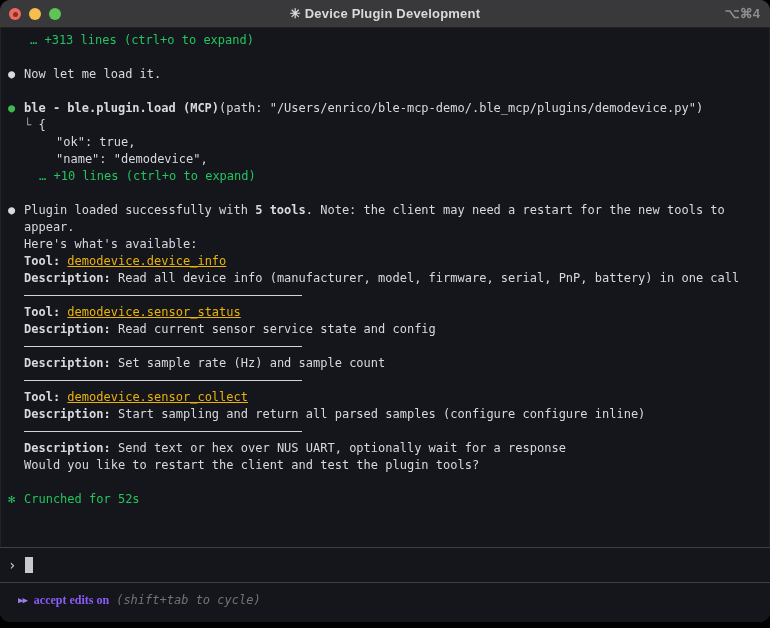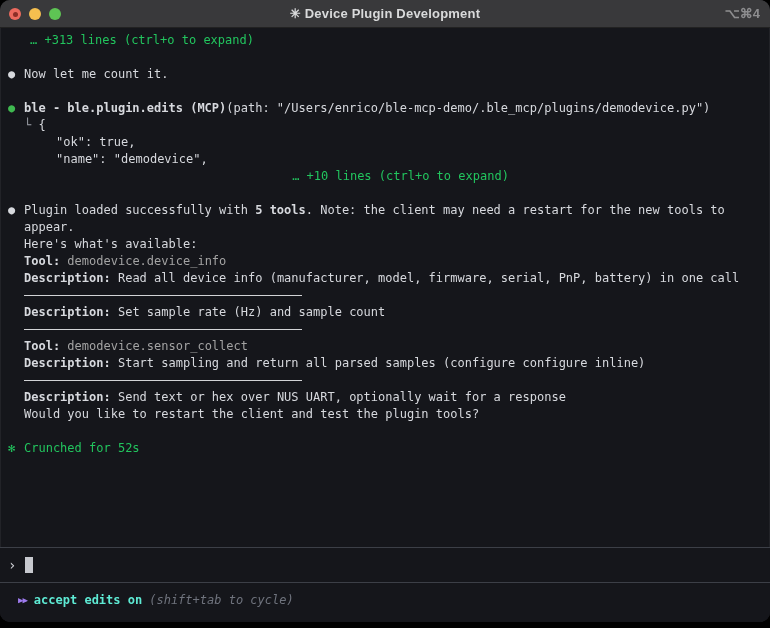--- a/index.html
+++ b/index.html
@@ -40,36 +40,36 @@
 
   .msg { position:relative; padding-left:16px; }
   .msg > .bullet { position:absolute; left:0; top:0; width:14px; }
   .bullet-white { color:#d7d9de; }
   .bullet-green { color:#3fb950; }
   .blank { height:17px; }
 
   .collapsed-top { padding-left:22px; }
   .elbow { color:#9da1a9; }
   .json-line { padding-left:32px; }
-  .collapsed-result { padding-left:15px;text-align:center; }
+  .collapsed-result { padding-left:15px; }
 
-  .tool-name { color:#a3a3a3; }
+  .tool-name { color:#eab308;text-decoration:underline; }
   .sep { width:278px; border-top:1px solid #d2d3d6; margin:8px 0; }
 
   .status-line { margin-top:17px; }
 
   
   .bottom { position:absolute; left:0; right:0; bottom:0; background:#15161b; }
   .hr { border-top:1px solid #3c3f47; }
   .prompt-row { height:34px; display:flex; align-items:center; padding:0 8px; cursor:text; }
   .prompt-char { color:#cfd1d6; font-size:14px; }
   .cursor { width:8px; height:16px; background:#c7c9cf; margin-left:9px; }
   .footer-row { height:34px; display:flex; align-items:center; padding:0 8px 0 18px; font-size:12px; }
   .arrows { color:#9e7bee; font-size:9px; letter-spacing:-1px; margin-right:7px; }
-  .mode { color:#5eead4; font-weight:bold; }
+  .mode { color:#8b5cf6; font-weight:bold;font-family:Liberation Serif, serif; }
   .hint { color:#6f737d; margin-left:7px;font-style:italic; }
   .bottom-pad { height:5px; }
 </style>
 </head>
 <body>
 
 <div class="window">
 
   <div class="titlebar">
     <div class="lights">
@@ -82,47 +82,52 @@
   </div>
 
   <div class="content">
 
     <div class="line dim collapsed-top">… +313 lines (ctrl+o to expand)</div>
 
     <div class="blank"></div>
 
     <div class="msg">
       <span class="bullet bullet-white">●</span>
-      <div class="line">Now let me count it.</div>
+      <div class="line">Now let me load it.</div>
     </div>
 
     <div class="blank"></div>
 
     <div class="msg">
       <span class="bullet bullet-green">●</span>
-      <div class="line"><span class="bold">ble - ble.plugin.edits (MCP)</span><span>(path: "/Users/enrico/ble-mcp-demo/.ble_mcp/plugins/demodevice.py")</span></div>
+      <div class="line"><span class="bold">ble - ble.plugin.load (MCP)</span><span>(path: "/Users/enrico/ble-mcp-demo/.ble_mcp/plugins/demodevice.py")</span></div>
       <div class="line"><span class="elbow">└</span> <span>{</span></div>
       <div class="line json-line">"ok": true,</div>
       <div class="line json-line">"name": "demodevice",</div>
       <div class="line dim collapsed-result">… +10 lines (ctrl+o to expand)</div>
     </div>
 
     <div class="blank"></div>
 
     <div class="msg">
       <span class="bullet bullet-white">●</span>
       <div class="line"><span>Plugin loaded successfully with </span><span class="bold">5 tools</span><span>. Note: the client may need a restart for the new tools to appear.</span></div>
       <div class="line">Here's what's available:</div>
 
       <div>
         <div class="line"><span class="bold">Tool:</span> <span class="tool-name">demodevice.device_info</span></div>
         <div class="line"><span class="bold">Description:</span> <span>Read all device info (manufacturer, model, firmware, serial, PnP, battery) in one call</span></div>
         <div class="sep"></div>
       </div>
 
+      <div>
+        <div class="line"><span class="bold">Tool:</span> <span class="tool-name">demodevice.sensor_status</span></div>
+        <div class="line"><span class="bold">Description:</span> <span>Read current sensor service state and config</span></div>
+        <div class="sep"></div>
+      </div>
 
       <div>
         <div class="line"><span class="bold">Description:</span> <span>Set sample rate (Hz) and sample count</span></div>
         <div class="sep"></div>
       </div>
 
       <div>
         <div class="line"><span class="bold">Tool:</span> <span class="tool-name">demodevice.sensor_collect</span></div>
         <div class="line"><span class="bold">Description:</span> <span>Start sampling and return all parsed samples (configure configure inline)</span></div>
         <div class="sep"></div>

